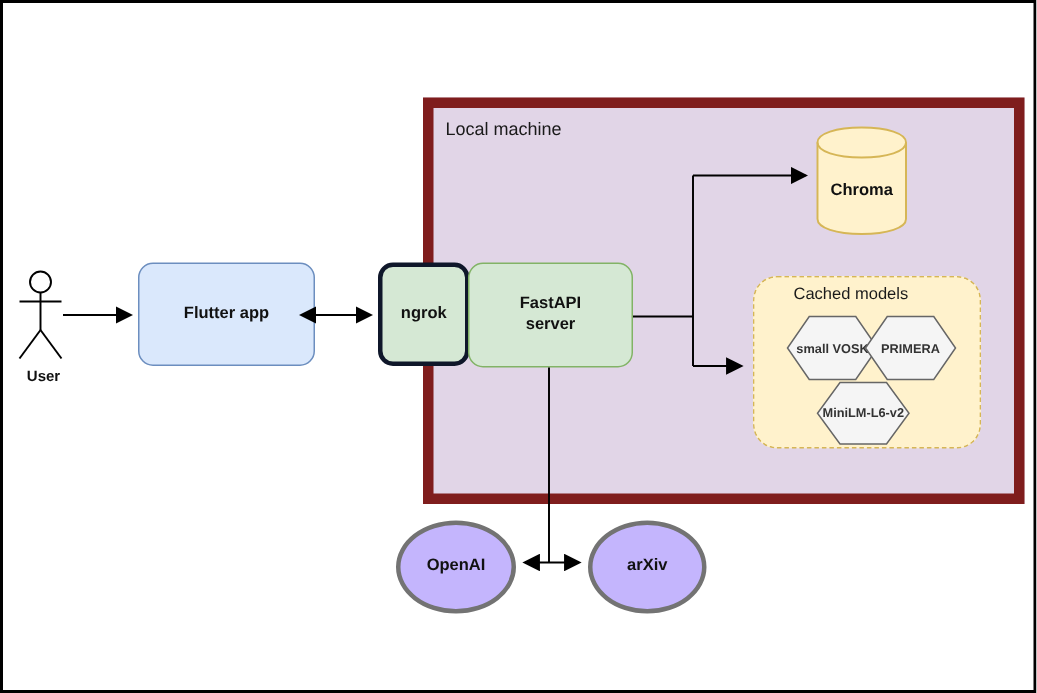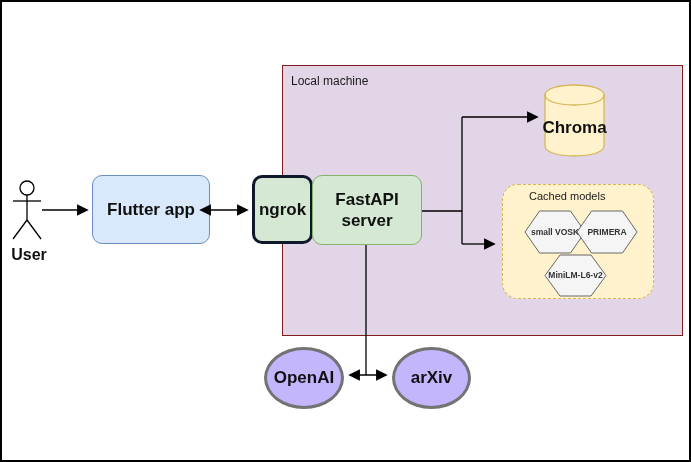--- a/index.html
+++ b/index.html
@@ -4,28 +4,28 @@
 <style>
   html,body{margin:0;padding:0;background:#ffffff;}
   body{font-family:"Liberation Sans", sans-serif;}
   .canvas{
     position:relative;width:691px;height:462px;background:#ffffff;
     border:2px solid #000000;box-sizing:border-box;overflow:hidden;
   }
   .abs{position:absolute;box-sizing:border-box;}
   .node-label{
     display:flex;align-items:center;justify-content:center;text-align:center;
-    font-size:17px;font-weight:600;color:#111;line-height:1.25;
+    font-size:11px;font-weight:600;color:#111;line-height:1.25;
   }
   .prelabel{white-space:pre-line;}
   .container-label{font-size:12px;font-weight:400;color:#1a1a1a;}
   
   .local-machine{
     left:280px;top:63px;width:401px;height:271px;
-    background:#e1d5e7;border:1px solid #7f1d1d;z-index:1;
+    background:#e1d5e7;border:7px solid #7f1d1d;z-index:1;
     padding:5px 8px;
   }
   .cached-models{
     left:500px;top:182px;width:152px;height:115px;
     background:#fff2cc;border:1.5px dashed #d6b656;border-radius:16px;z-index:2;
     padding:5px 26px;font-size:11px;font-weight:400;color:#1a1a1a;
   }
   
   .rnode{border-radius:10px;z-index:5;}
   .flutter{left:90px;top:173px;width:118px;height:69px;background:#dae8fc;border:1px solid #6c8ebf;}
@@ -39,21 +39,21 @@
   .cylinder svg{position:absolute;left:0;top:0;}
   .cylinder .node-label{position:absolute;left:0;top:24px;width:61px;height:40px;}
   
   .hex{z-index:6;}
   .hex svg{position:absolute;left:0;top:0;}
   .hex .node-label{position:absolute;left:0;top:0;width:100%;height:100%;font-size:8.5px;font-weight:700;color:#333;}
   .hex-vosk{left:522px;top:208px;width:62px;height:44px;}
   .hex-primera{left:574px;top:208px;width:62px;height:44px;}
   .hex-minilm{left:542px;top:252px;width:63px;height:43px;}
   
-  .user-label{left:3px;top:244px;width:48px;text-align:center;font-size:16px;font-weight:600;color:#111;}
+  .user-label{left:3px;top:244px;width:48px;text-align:center;font-size:10px;font-weight:600;color:#111;}
   
   .overlay{position:absolute;left:0;top:0;z-index:10;pointer-events:none;}
 </style>
 </head>
 <body>
 
 <div class="canvas">
 
   <div class="abs local-machine">
     <span class="container-label">Local machine</span>

